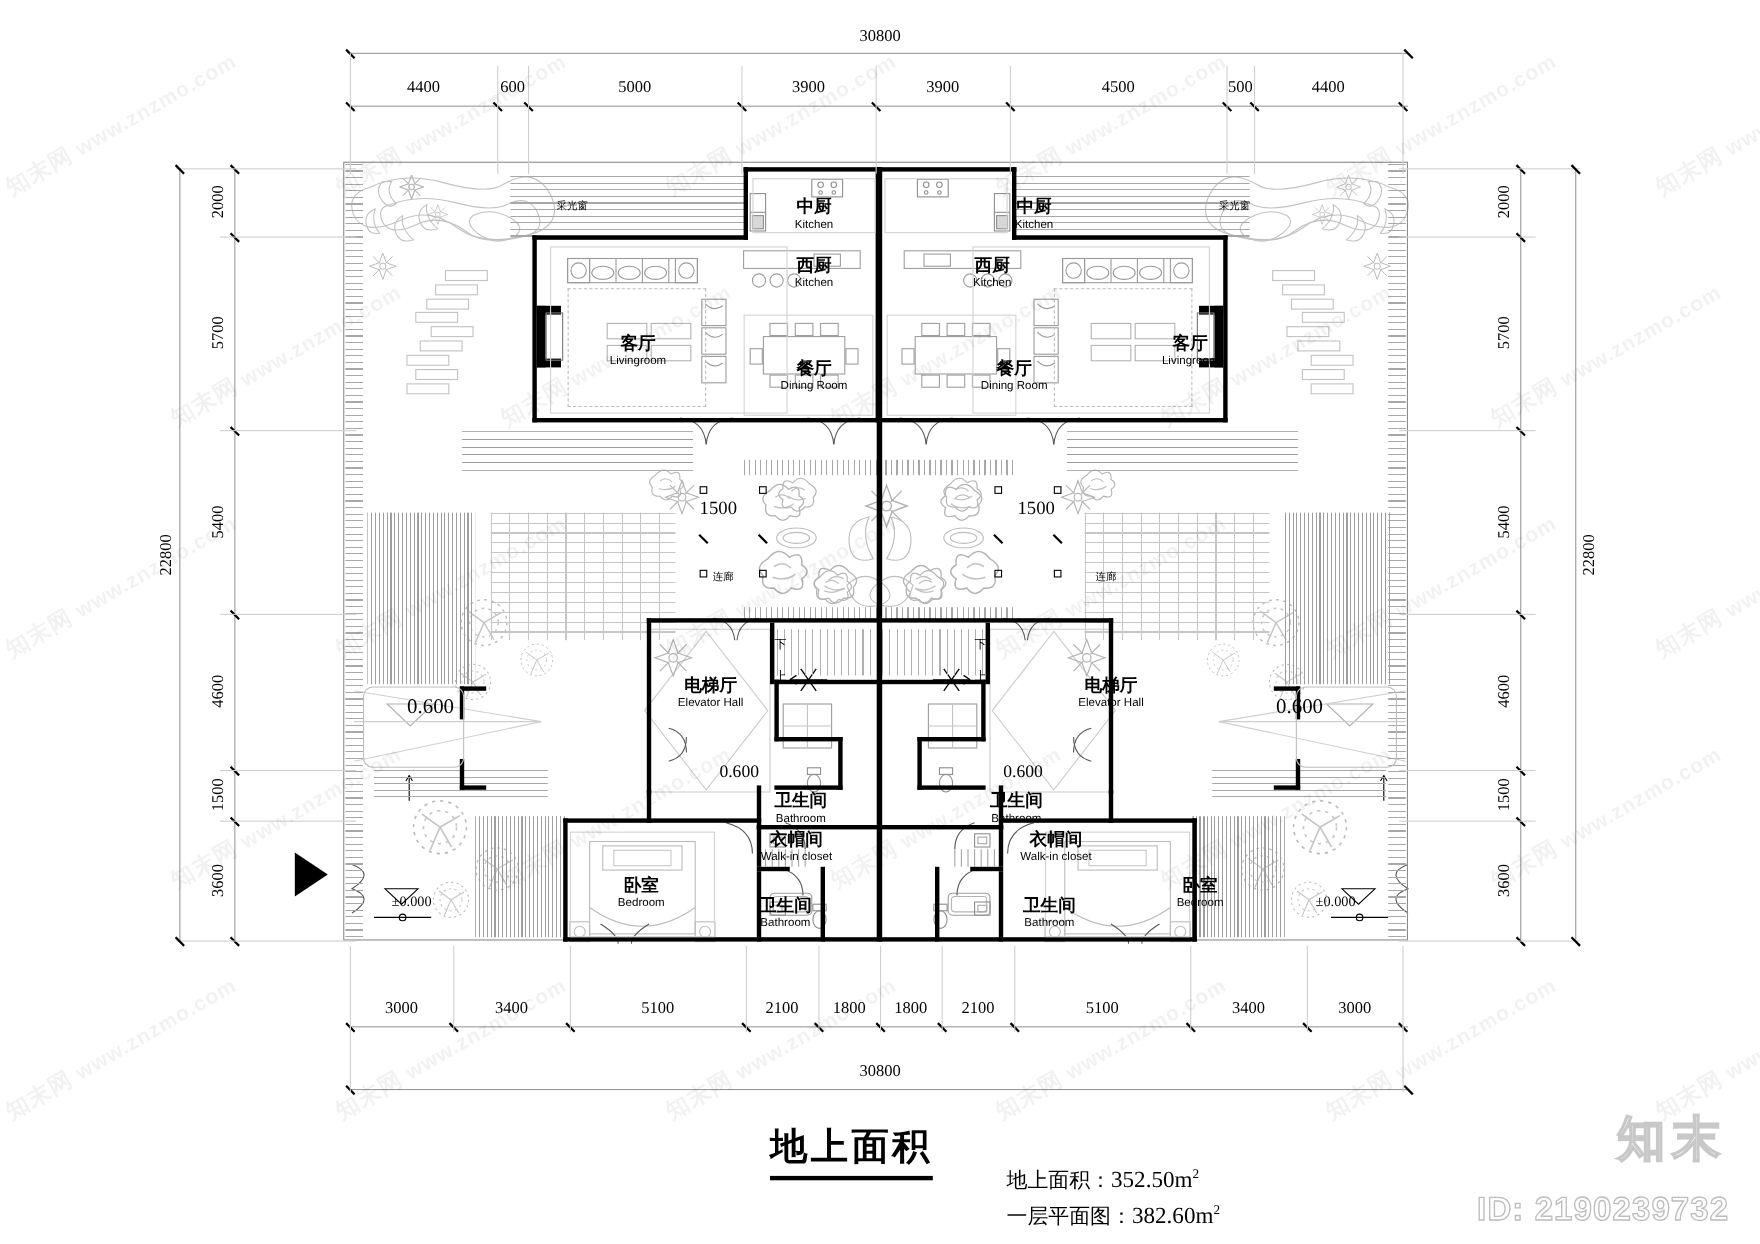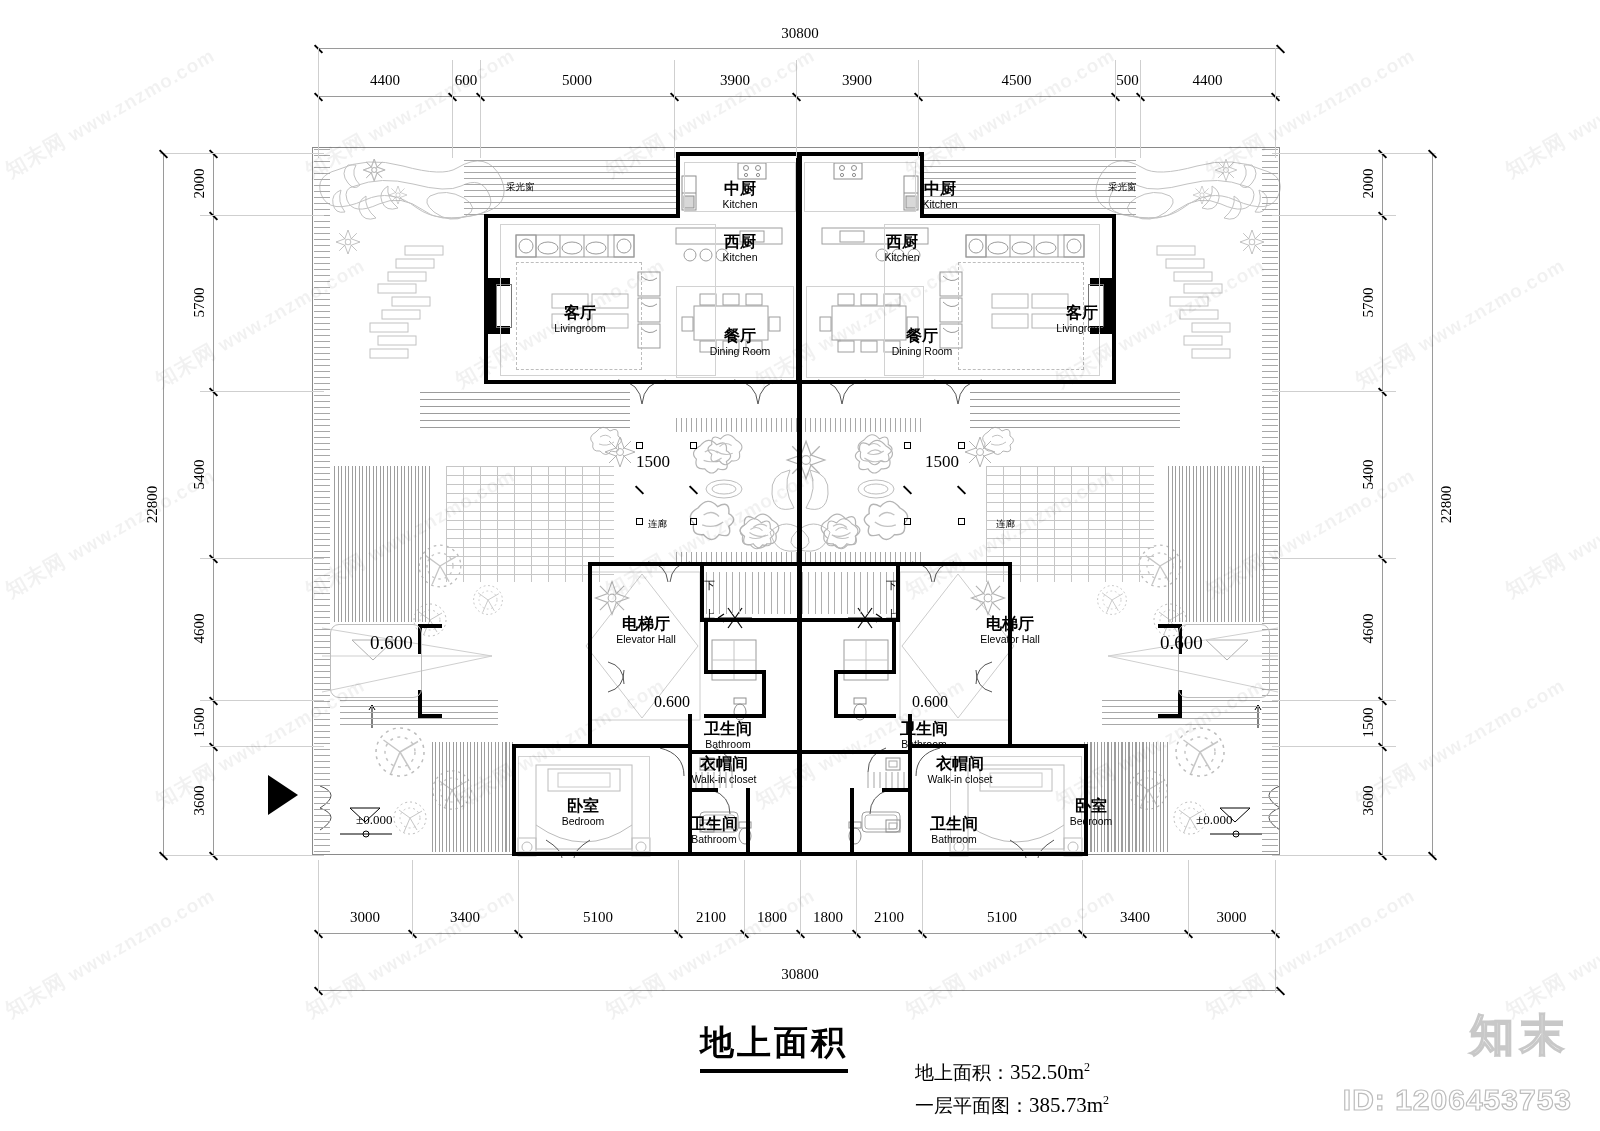--- a/index.html
+++ b/index.html
@@ -871,20 +871,20 @@
   <div class="dimtxtV" style="left:1406px;top:496px;width:80px;text-align:center;">22800</div>
 
   <div id="title-block">
     <span id="plan-title">地上面积</span>
   </div>
   <div id="areas">
     <div>
       <span class="cn">地上面积：</span><span>352.50m</span><span class="sup">2</span>
     </div>
     <div>
-      <span class="cn">一层平面图：</span><span>385.73m</span><span class="sup">2</span>
+      <span class="cn">一层平面图：</span><span>382.60m</span><span class="sup">2</span>
     </div>
   </div>
 
   <div id="brand">知末</div>
-  <div id="brand-id">ID: 1206453753</div>
+  <div id="brand-id">ID: 2190239732</div>
 
 </div>
 
 </body></html>

